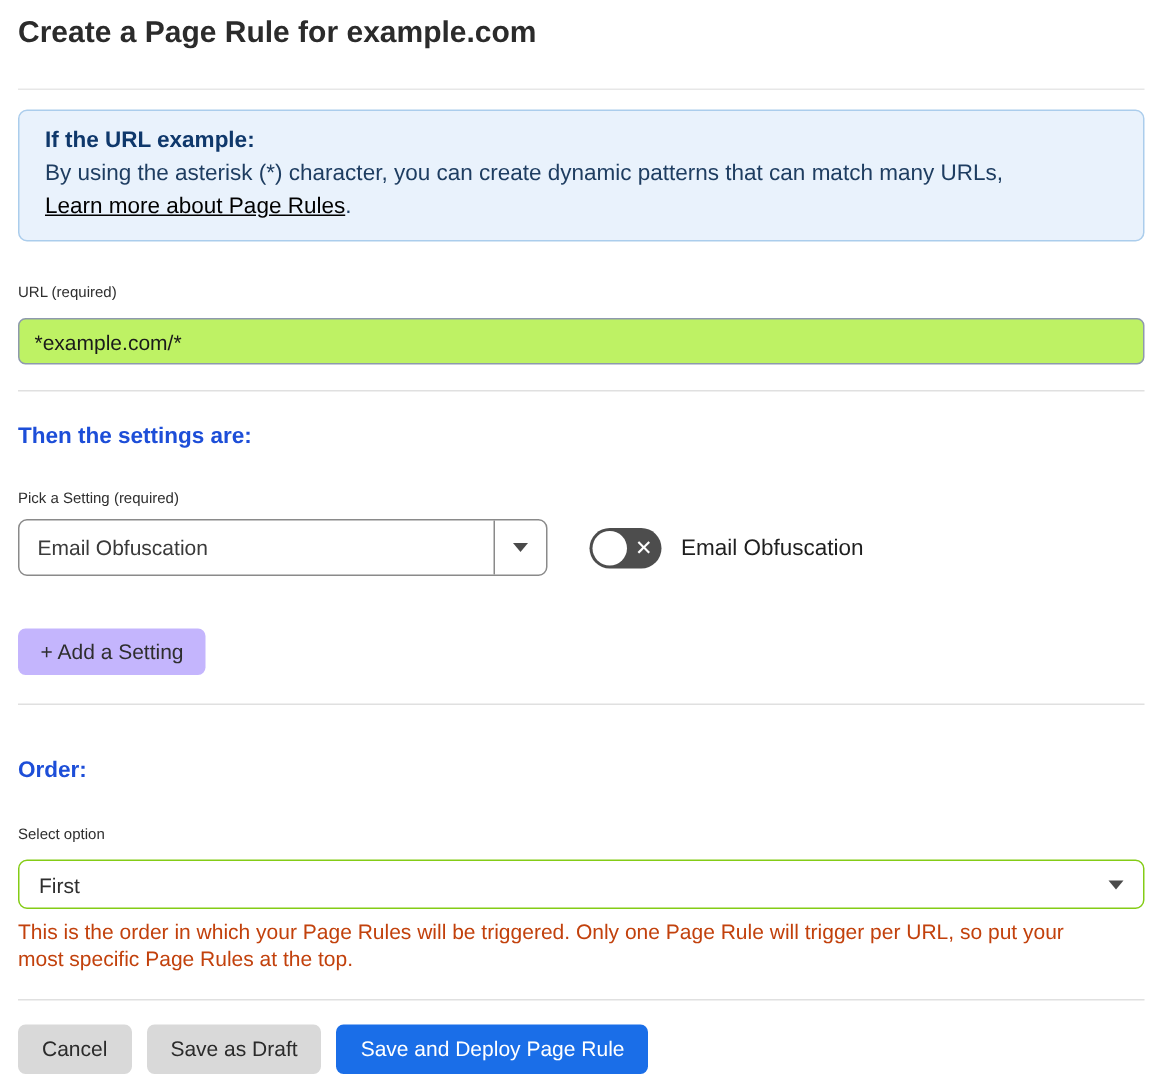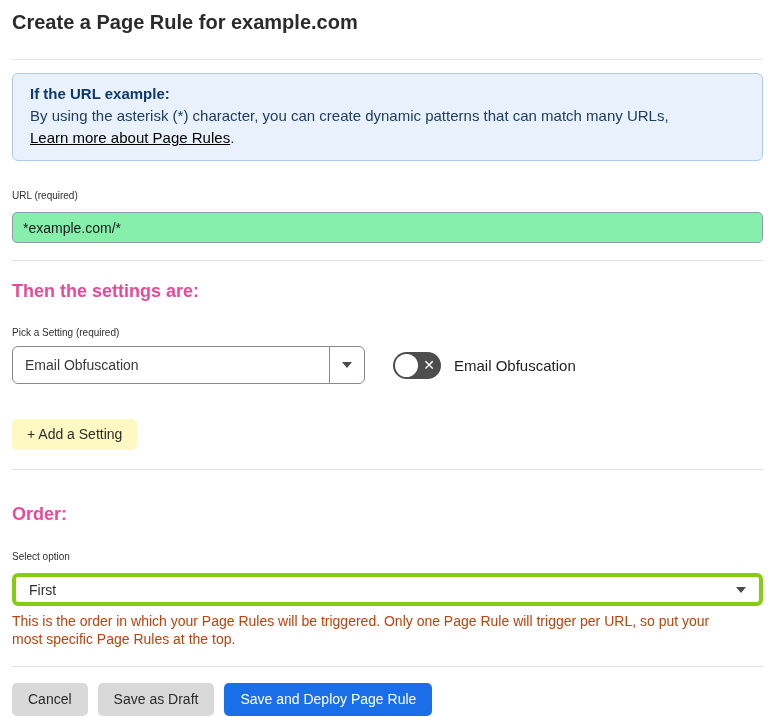--- a/index.html
+++ b/index.html
@@ -27,29 +27,29 @@
     font-size:15px;line-height:22px;
     color:#1e3d61;
   }
   .info-heading{font-weight:700;color:#0f386b;}
   .info-link{color:#000000;text-decoration:underline;cursor:pointer;}
 
   
   .field-label{margin-top:26px;font-size:10px;color:#2f2f2f;line-height:17px;}
   .url-input{
     display:block;margin-top:8px;width:100%;box-sizing:border-box;
-    height:31px;background:#86efac;
+    height:31px;background:#bef264;
     border:1px solid #8e99ad;border-radius:5px;
     font-family:"Liberation Sans",sans-serif;
     font-size:14px;color:#1a1a1a;padding:0 10px;outline:none;
   }
   .example-text{margin-top:7px;font-size:13.5px;color:#454545;line-height:17px;}
   .divider-2{margin-top:17px;border-top:1px solid #e0e0e0;}
 
-  .section-heading{margin-top:20px;font-size:18px;font-weight:700;color:#ec4899;line-height:20px;}
+  .section-heading{margin-top:20px;font-size:15px;font-weight:700;color:#1d4ed8;line-height:20px;}
   .pick-label{margin-top:23px;}
 
   .setting-row{margin-top:5px;display:flex;align-items:center;}
   .custom-select{
     width:353px;height:38px;box-sizing:border-box;
     border:1px solid #8a8a8a;border-radius:6px;background:#fff;
     display:flex;align-items:stretch;cursor:pointer;
   }
   .custom-select .select-value{
     flex:1;display:flex;align-items:center;
@@ -77,31 +77,31 @@
     background:#ffffff;border-radius:50%;
   }
   .toggle .off-x{
     position:absolute;right:6px;top:50%;transform:translateY(-50%);
     color:#ffffff;font-size:14px;line-height:1;
   }
   .toggle-label{margin-left:13px;font-size:15px;color:#1f1f1f;}
 
   .add-setting-btn{
     margin-top:35px;display:inline-block;
-    background:#fef9c3;border:none;border-radius:5px;
+    background:#c4b5fd;border:none;border-radius:5px;
     padding:7px 15px;font-family:"Liberation Sans",sans-serif;
     font-size:14px;color:#2e2e2e;cursor:pointer;line-height:17px;
   }
   .divider-3{margin-top:19px;border-top:1px solid #e0e0e0;}
 
   .order-heading{margin-top:34px;}
   .select-option-label{margin-top:24px;}
   .order-select{
     margin-top:8px;width:100%;box-sizing:border-box;height:33px;
-    border:4px solid #84cc16;border-radius:6px;background:#fff;
+    border:1px solid #84cc16;border-radius:6px;background:#fff;
     display:flex;align-items:center;justify-content:space-between;
     padding:0 13px;font-size:14px;color:#2e2e2e;cursor:pointer;
   }
   .order-help{margin-top:6px;font-size:14px;line-height:18px;color:#c2410c;}
   .divider-4{margin-top:18px;border-top:1px solid #e0e0e0;}
 
   .footer{margin-top:16px;display:flex;align-items:center;}
   .btn{
     border:none;border-radius:5px;
     font-family:"Liberation Sans",sans-serif;font-size:14px;

